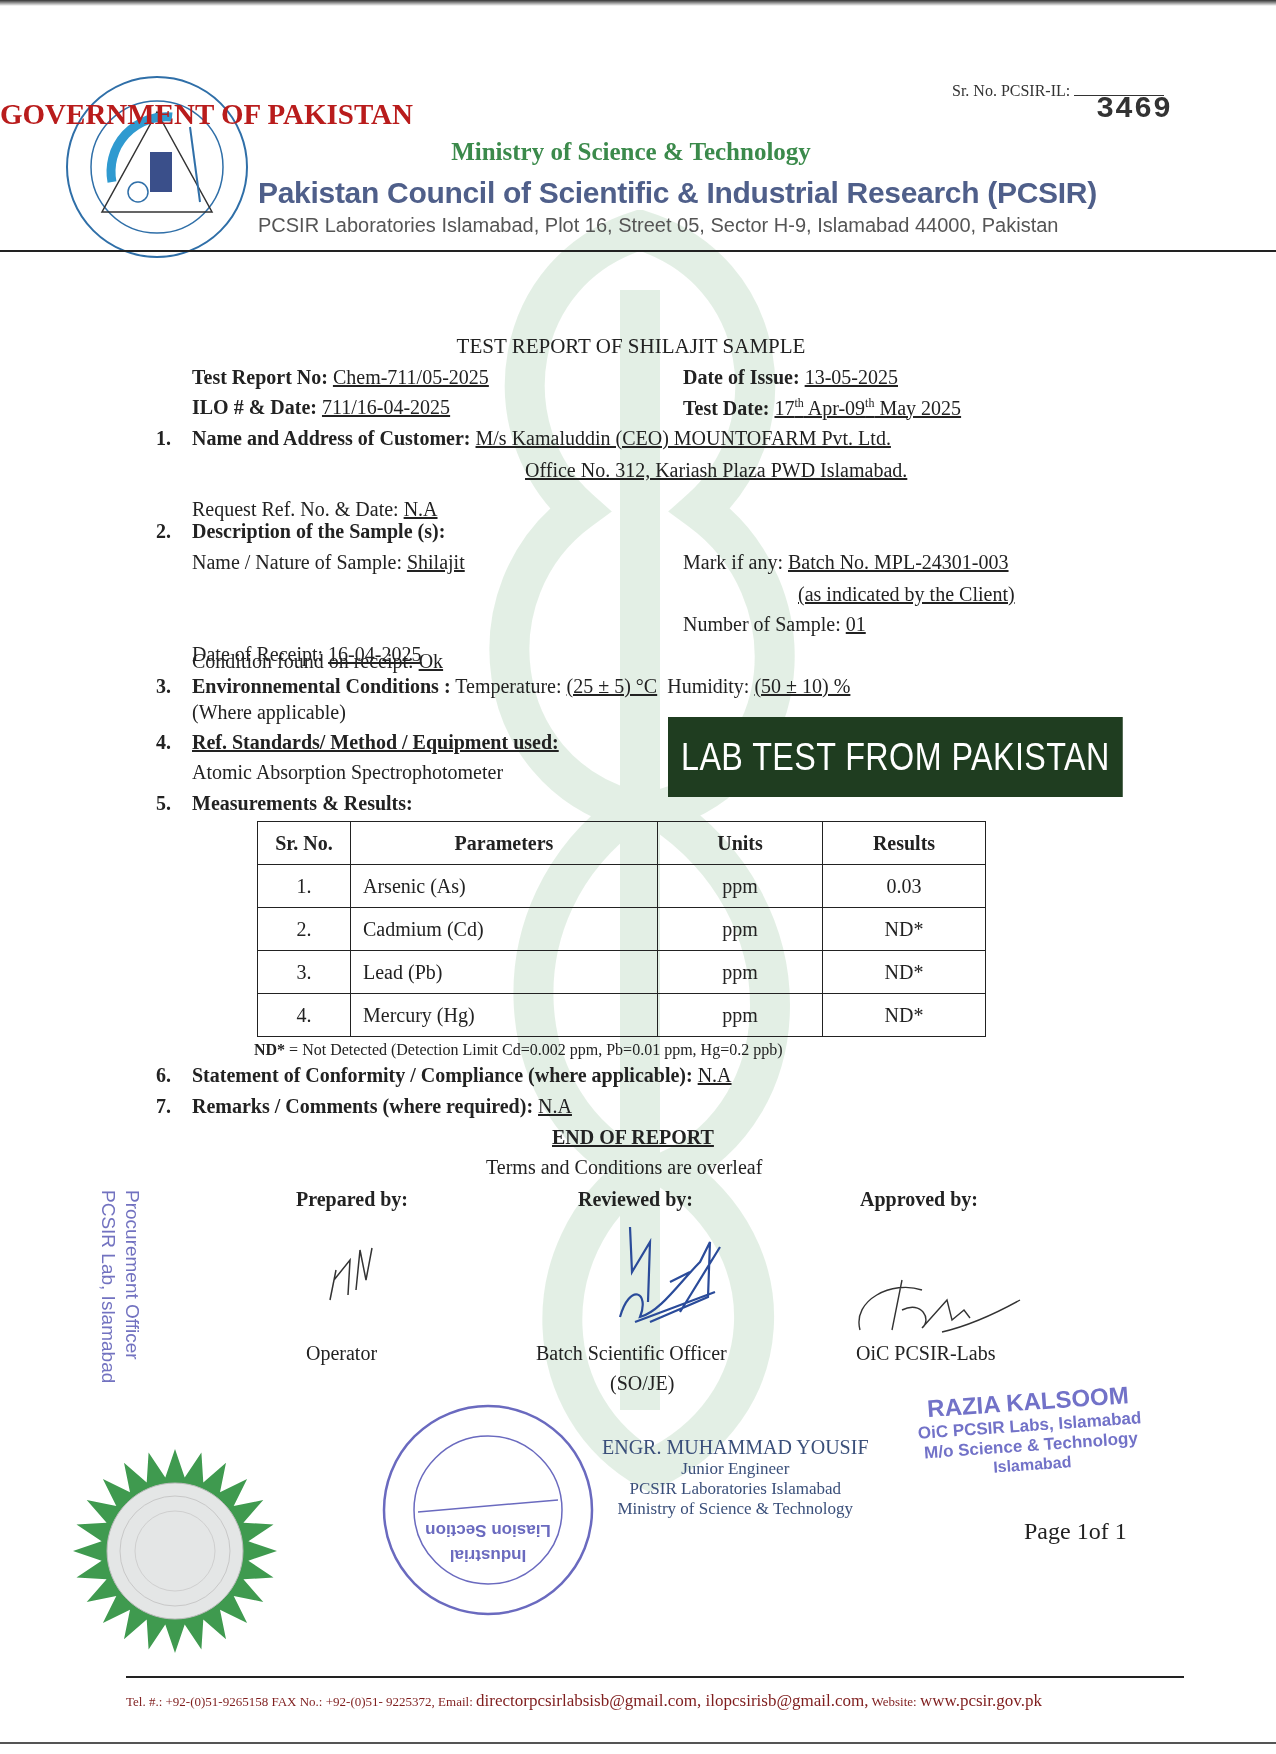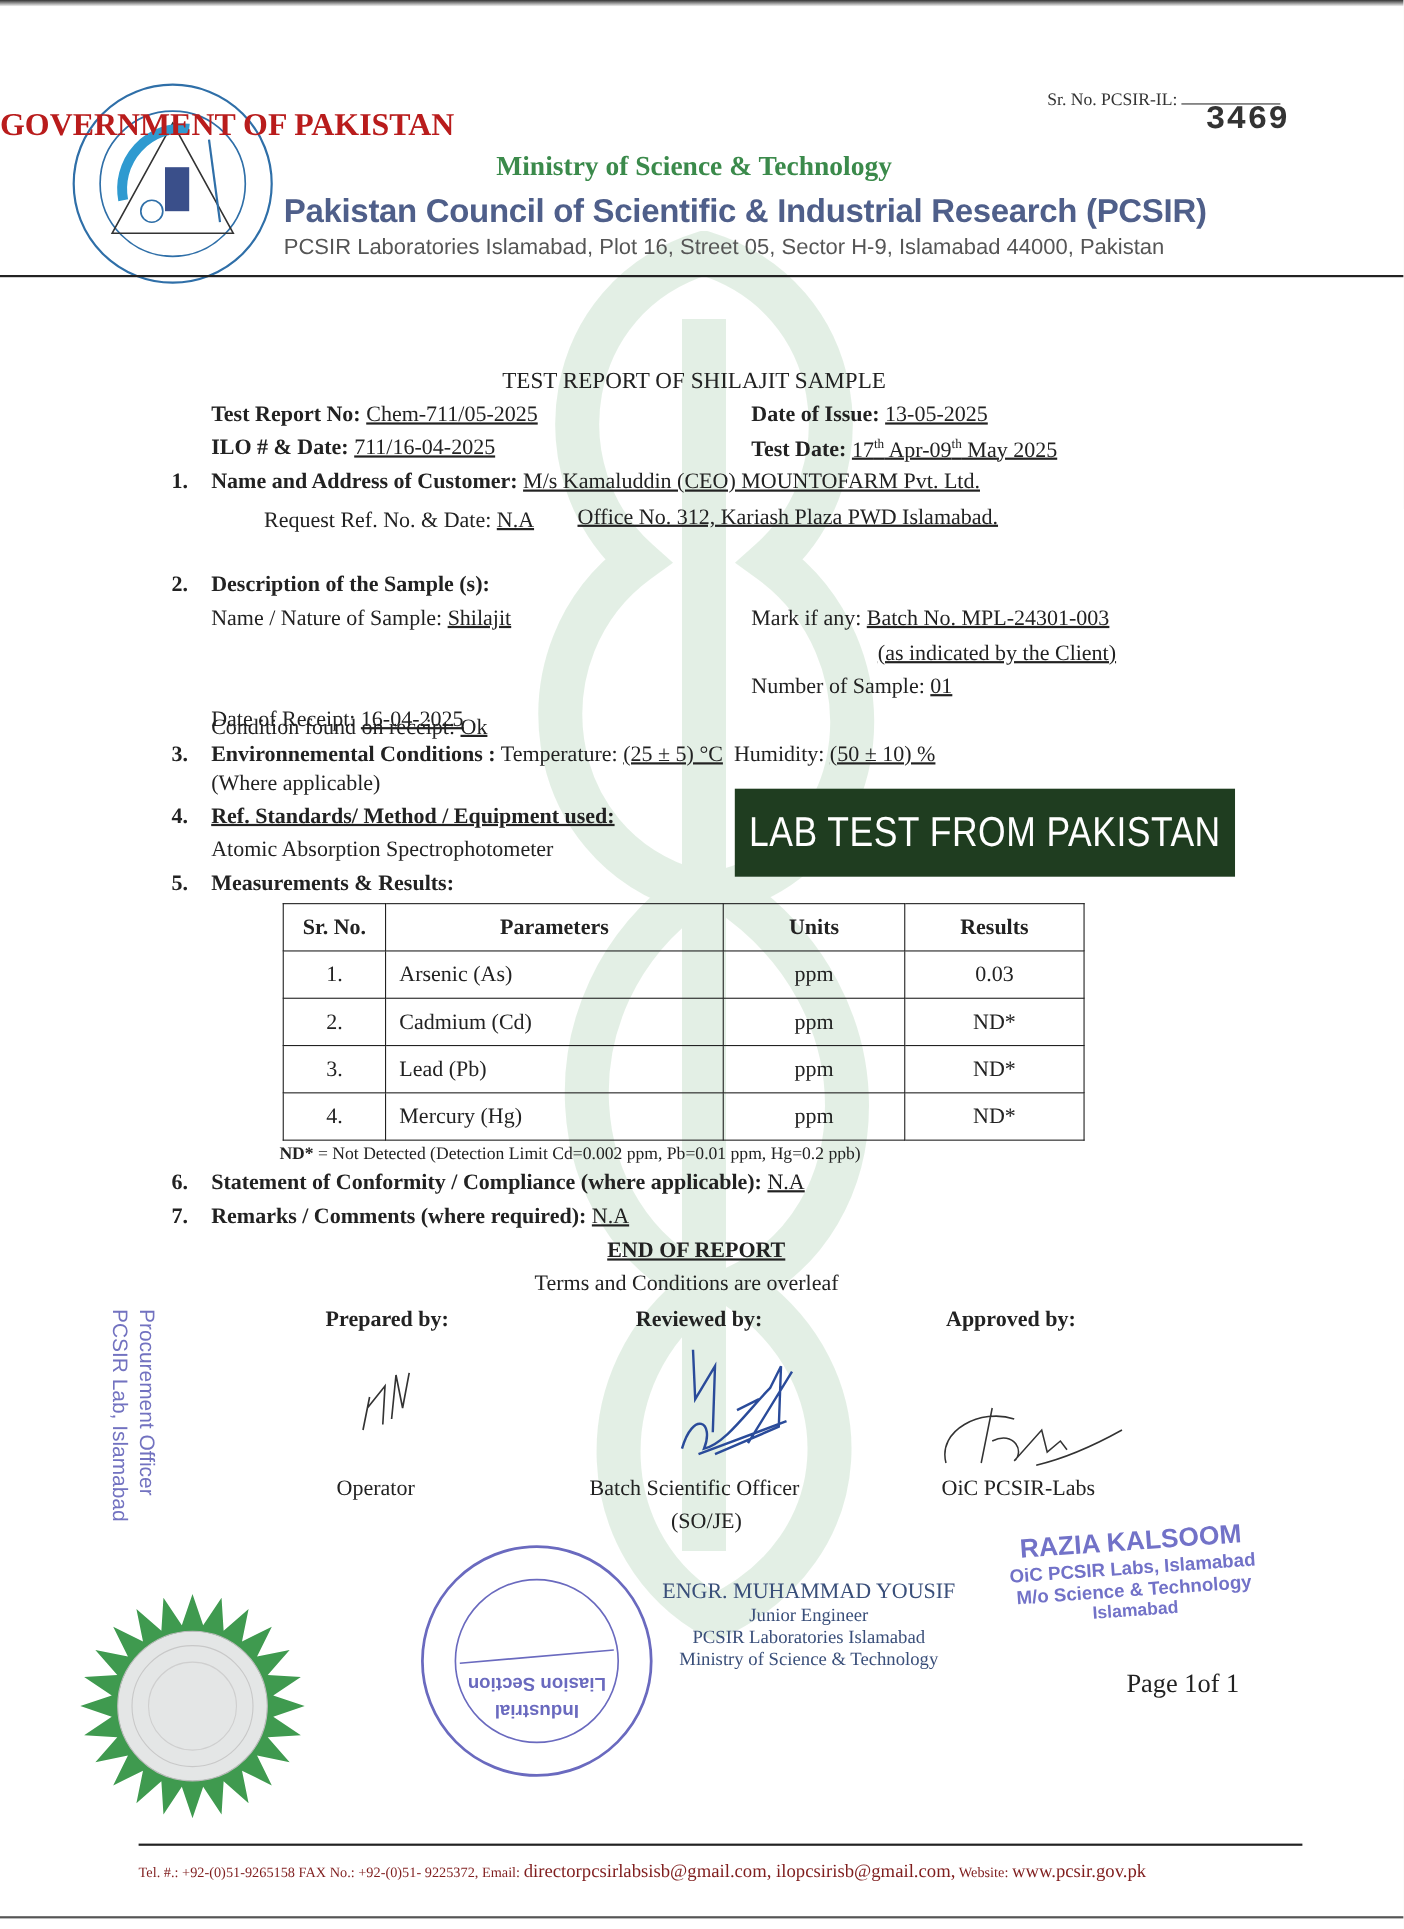--- a/index.html
+++ b/index.html
@@ -91,21 +91,21 @@
     <span class="b">Test Date:</span>
     <span class="u"><span>17</span><sup style="font-size:12px">th</sup><span> Apr-09</span><sup style="font-size:12px">th</sup><span> May 2025</span></span>
   </div>
 
   <div class="abs t" style="left:156px; top:427px;">
     <span class="num">1.</span><span class="b">Name and Address of Customer:</span>
     <span class="u">M/s Kamaluddin (CEO) MOUNTOFARM Pvt. Ltd.</span>
   </div>
   <div class="abs t u" style="left:525px; top:459px;">Office No. 312, Kariash Plaza PWD Islamabad.</div>
 
-  <div class="abs t" style="left:192px; top:462px;margin-left:48px;">
+  <div class="abs t" style="left:192px; top:498px;">
     <span>Request Ref. No. &amp; Date:</span>
     <span class="u">N.A</span>
   </div>
 
   <div class="abs t" style="left:156px; top:520px;">
     <span class="num">2.</span><span class="b">Description of the Sample (s):</span>
   </div>
   <div class="abs t" style="left:192px; top:551px;">
     <span>Name / Nature of Sample:</span>
     <span class="u">Shilajit</span>

